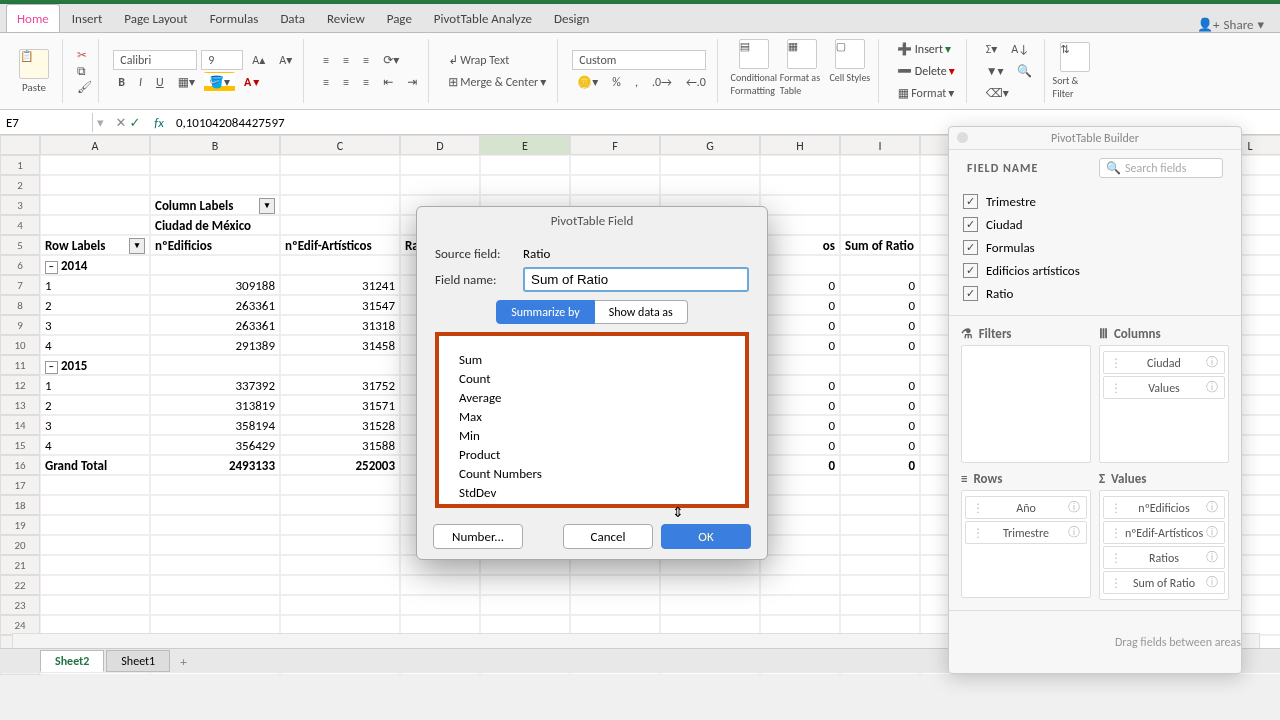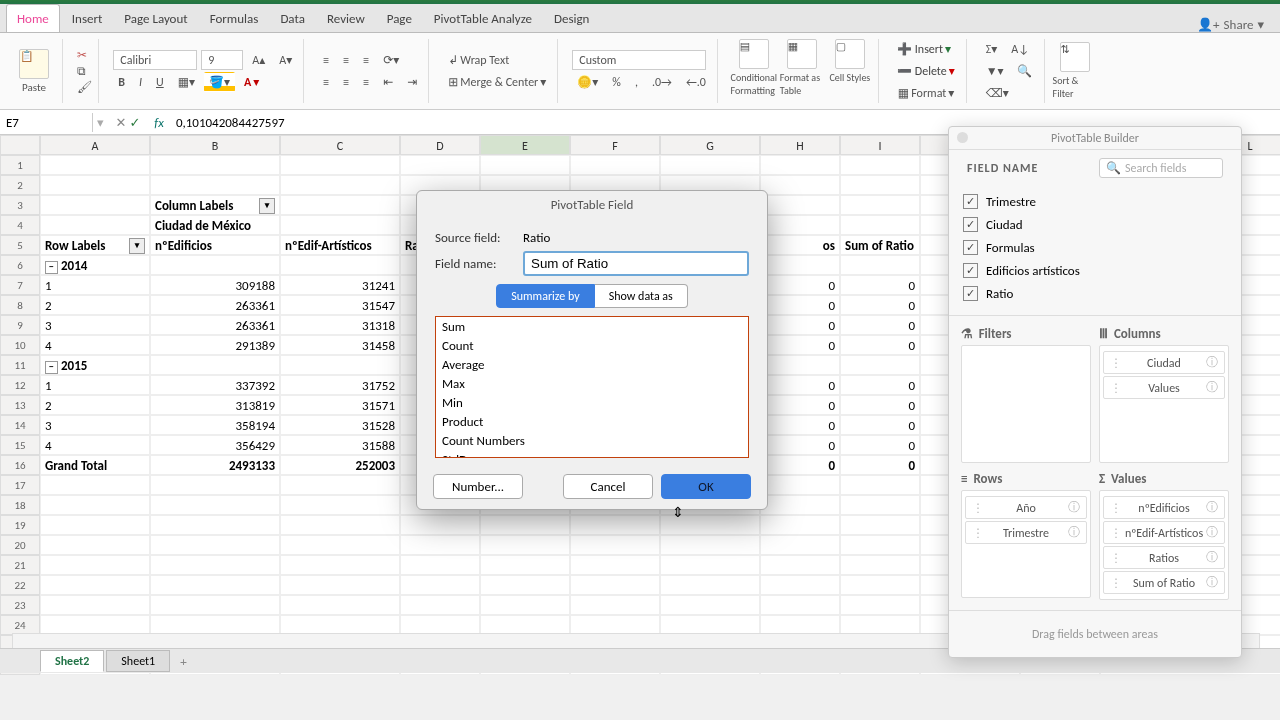--- a/index.html
+++ b/index.html
@@ -27,53 +27,53 @@
 .rownum{background:#f3f2f1;border:1px solid #ddd;text-align:center;font-size:11px;color:#666;line-height:20px}
 .cell{border:1px solid #eee;padding:0 4px;line-height:20px;white-space:nowrap;overflow:hidden}
 .cell.r{text-align:right}
 .cell.b{font-weight:bold}
 .sel{border:2px solid #217346!important;background:#fff}
 .colsel{background:#d5e3cf}
 .dropdown{float:right;width:14px;height:14px;border:1px solid #999;background:#eee;margin-top:2px;font-size:9px;line-height:12px;text-align:center}
 .expand{display:inline-block;width:11px;height:11px;border:1px solid #999;text-align:center;line-height:9px;font-size:10px;margin-right:3px}
 
 
-.dialog{position:absolute;left:416px;top:190px;width:350px;background:#f0f0f0;border:1px solid #aaa;border-radius:6px;box-shadow:0 10px 35px rgba(0,0,0,.4);font-size:13px}
+.dialog{position:absolute;left:416px;top:206px;width:350px;background:#f0f0f0;border:1px solid #aaa;border-radius:6px;box-shadow:0 10px 35px rgba(0,0,0,.4);font-size:13px}
 .dlgtitle{text-align:center;padding:6px;color:#555}
 .dlgbody{padding:6px 18px}
 .dlgrow{display:flex;align-items:center;margin:6px 0;gap:8px}
 .dlglabel{width:80px;color:#333}
 .dlginput{flex:1;border:2px solid #6ea8d8;background:#fff;padding:3px 6px;border-radius:3px}
 .pilltabs{display:flex;justify-content:center;margin:8px 0}
 .pill{padding:4px 14px;border:1px solid #aaa;background:#fff;font-size:12px;cursor:pointer}
 .pill:first-child{border-radius:4px 0 0 4px}
 .pill:last-child{border-radius:0 4px 4px 0;border-left:none}
 .pill.active{background:#3a7ee0;color:#fff;border-color:#3a7ee0}
-.listbox{border:1px solid #c2410c;background:#fff;height:140px;overflow:auto;padding:0}
+.listbox{border:4px solid #c2410c;background:#fff;height:140px;overflow:auto;padding:14px}
 .listitem{padding:2px 6px;cursor:pointer}
 .dlgbtns{display:flex;justify-content:space-between;padding:10px 16px;align-items:center}
 .btn{padding:4px 14px;border:1px solid #aaa;background:#fff;border-radius:4px;cursor:pointer;min-width:60px;text-align:center}
-.btn.primary{background:#3a7ee0;color:#0f172a;border-color:#3a7ee0}
+.btn.primary{background:#3a7ee0;color:#fef9c3;border-color:#3a7ee0}
 
 
 .builder{position:absolute;right:38px;top:126px;width:292px;background:#f7f7f7;border:1px solid #ccc;border-radius:4px;box-shadow:0 4px 20px rgba(0,0,0,.2);font-size:13px}
 .bldtitle{text-align:center;padding:4px;color:#888;font-size:12px;border-bottom:1px solid #ddd;position:relative}
 .closec{position:absolute;left:8px;top:5px;width:11px;height:11px;border-radius:50%;background:#ddd}
 .bldsec{display:flex;justify-content:space-between;align-items:center;padding:8px 18px}
 .bldlabel{font-weight:bold;color:#666;letter-spacing:1px;font-size:12px}
 .searchbox{border:1px solid #ccc;background:#fff;border-radius:3px;padding:2px 6px;width:110px;color:#aaa;font-size:12px;display:flex;align-items:center;gap:4px}
 .fieldlist{padding:4px 12px 10px;border-bottom:1px solid #ddd}
 .fielditem{display:flex;align-items:center;gap:8px;padding:4px 2px}
 .chk{width:13px;height:13px;border:1px solid #888;display:flex;align-items:center;justify-content:center;font-size:11px;color:#444}
 .areas{display:grid;grid-template-columns:1fr 1fr;gap:8px;padding:10px 12px}
 .areabox{}
 .areahdr{color:#666;font-weight:bold;margin-bottom:4px;display:flex;align-items:center;gap:6px}
 .droparea{border:1px solid #ddd;background:#fff;min-height:38px;border-radius:2px;padding:3px}
 .pillitem{background:#fff;border:1px solid #ddd;border-radius:2px;padding:2px 6px;margin:2px 0;display:flex;justify-content:space-between;align-items:center;font-size:12px;color:#555}
-.dragtxt{text-align:center;color:#999;font-size:12px;padding:16px 0;border-top:1px solid #ddd}
+.dragtxt{text-align:right;color:#999;font-size:12px;padding:24px 0;border-top:1px solid #ddd}
 .info{color:#bbb;font-size:12px}
 
 .sheettabs{position:absolute;bottom:2px;left:0;right:0;height:24px;background:#e8e8e8;display:flex;align-items:center;padding:0 40px;gap:2px;border-top:1px solid #ccc}
 .stab{padding:3px 14px;background:#ddd;border:1px solid #bbb;font-size:12px;cursor:pointer}
 .stab.active{background:#fff;color:#217346;font-weight:bold;border-bottom-color:#fff}
 .addtab{padding:3px 8px;color:#888;cursor:pointer}
 .scrollh{position:absolute;bottom:26px;left:12px;right:20px;height:14px;background:#f4f4f4;border:1px solid #ddd}
 .cursor{position:absolute;left:672px;top:504px;font-size:14px;color:#000;pointer-events:none}
 </style>
 </head>

